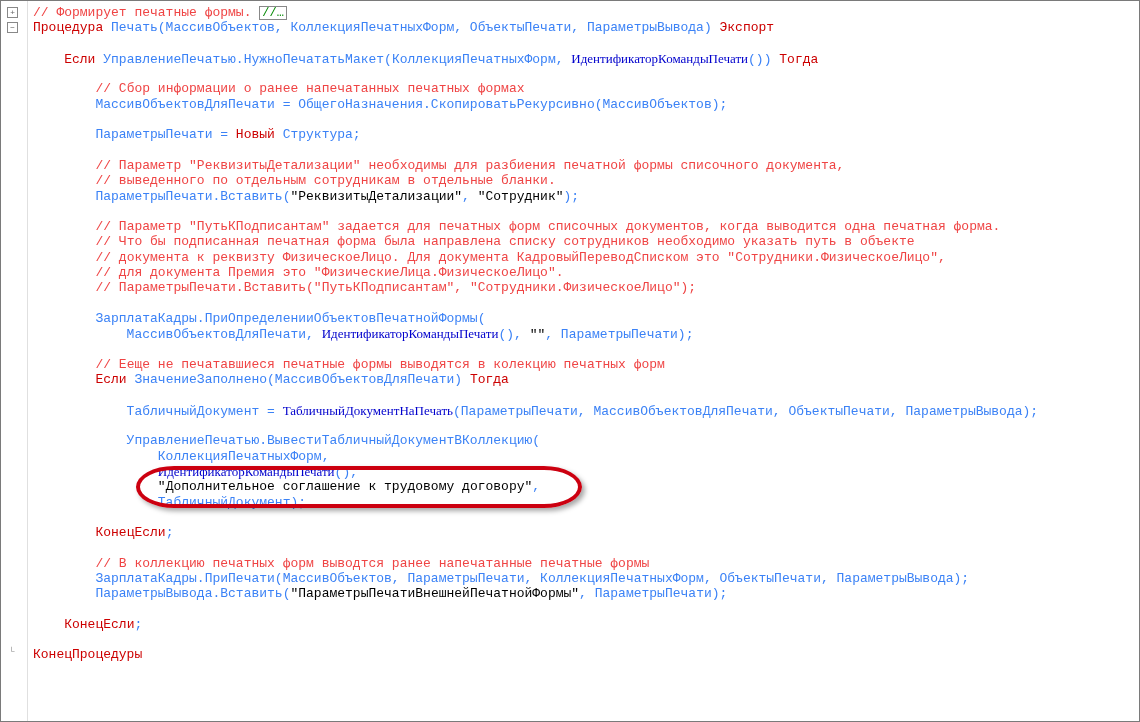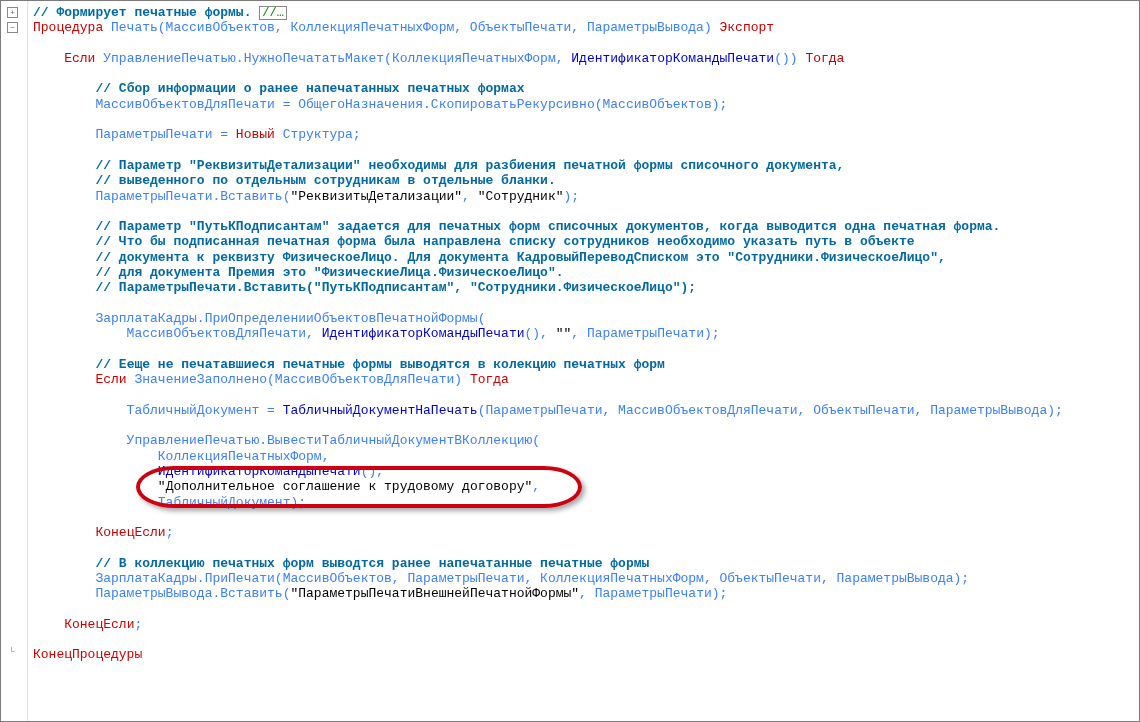--- a/index.html
+++ b/index.html
@@ -56,22 +56,22 @@
     display: flex;
     align-items: center;
     justify-content: center;
     font-size: 8px;
     line-height: 8px;
     font-family: sans-serif;
     color: #666;
     cursor: pointer;
   }
   .tok-kw   { color: #cc0000; margin-top: 8px; }
-  .tok-cm   { color: #0369a1; font-weight: bold; }
-  .tok-id   { color: #0000cc; }
+  .tok-cm   { color: #ef4444; }
+  .tok-id   { color: #0000cc; font-family: Liberation Serif, serif; }
   .tok-pl   { color: #3b82f6; }
   .tok-str  { color: #000000; }
   .line { display: block; height: 15.3px; }
   .boxed {
     display:inline-block;
     border:1px solid #888;
     padding:0 2px;
     line-height:12px;
     color:#008800;
     font-size:12px;

